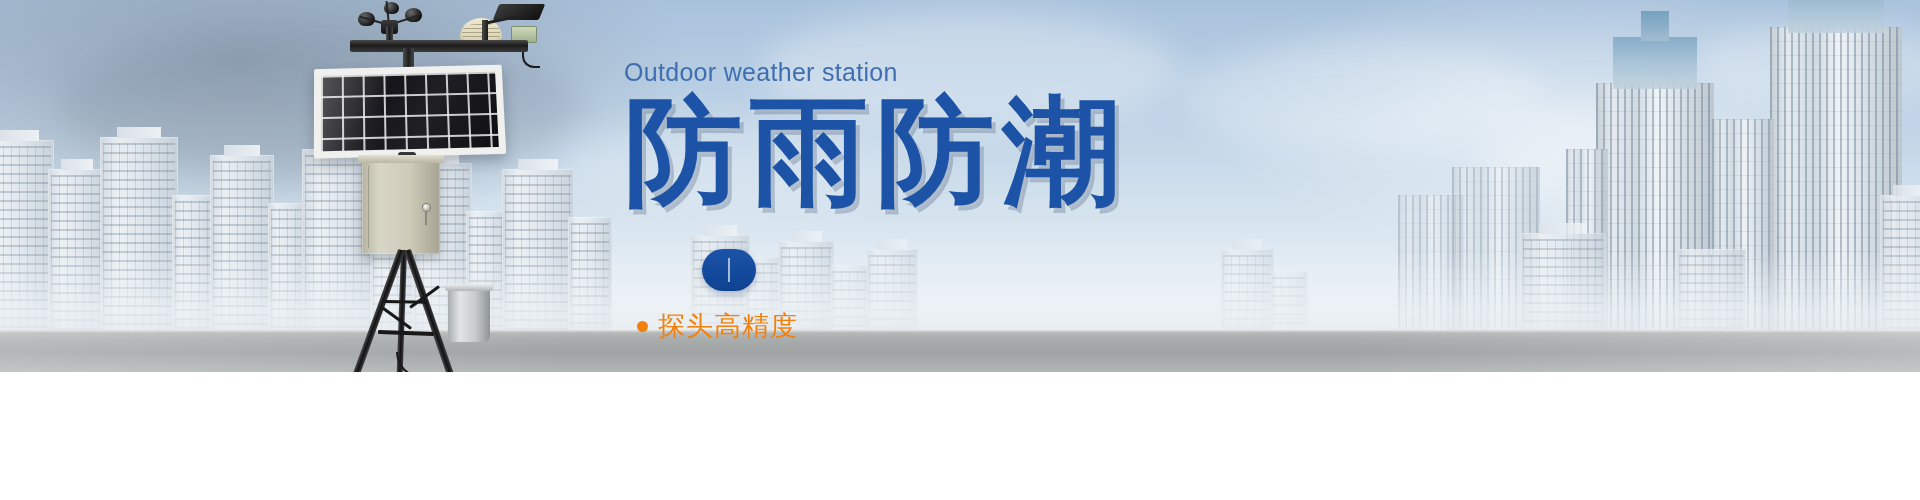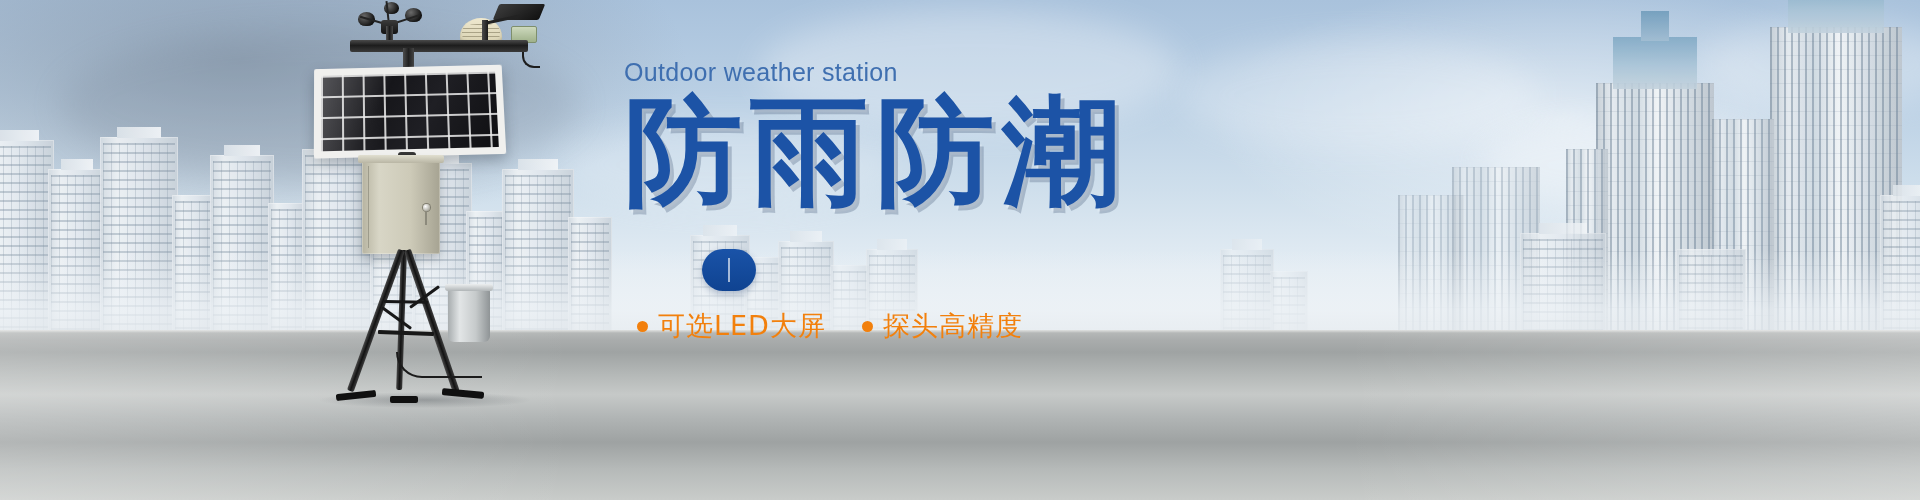--- a/index.html
+++ b/index.html
@@ -1,21 +1,21 @@
 <!DOCTYPE html>
 <html><head>
 <meta charset="utf-8">
 <style>
   * { margin:0; padding:0; box-sizing:border-box; }
   html,body { background:#fff; }
   body { font-family:"Liberation Sans","DejaVu Sans",sans-serif; }
 
   #banner {
     position:relative;
-    width:1920px; height:500px;
+    width:1920px; height:372px;
     overflow:hidden;
     background:#cfdcea;
     text-decoration:underline;
   }
 
   
   .sky {
     position:absolute; left:0; top:0; width:1920px; height:330px;
     background:
       radial-gradient(ellipse 620px 240px at 240px 60px, rgba(120,133,148,.55) 0%, rgba(140,152,166,.30) 45%, rgba(255,255,255,0) 72%),
@@ -444,21 +444,17 @@
 
 
     <div class="pill-sep"></div>
 
 
   </div>
 
   <div class="bullets">
     <div class="bullet">
       <span class="dot"></span>
-      <span class="bullet-text">可选LED大屏</span>
-    </div>
-    <div class="bullet">
-      <span class="dot"></span>
       <span class="bullet-text">探头高精度</span>
     </div>
   </div>
 
 </div>
 
 </body></html>

